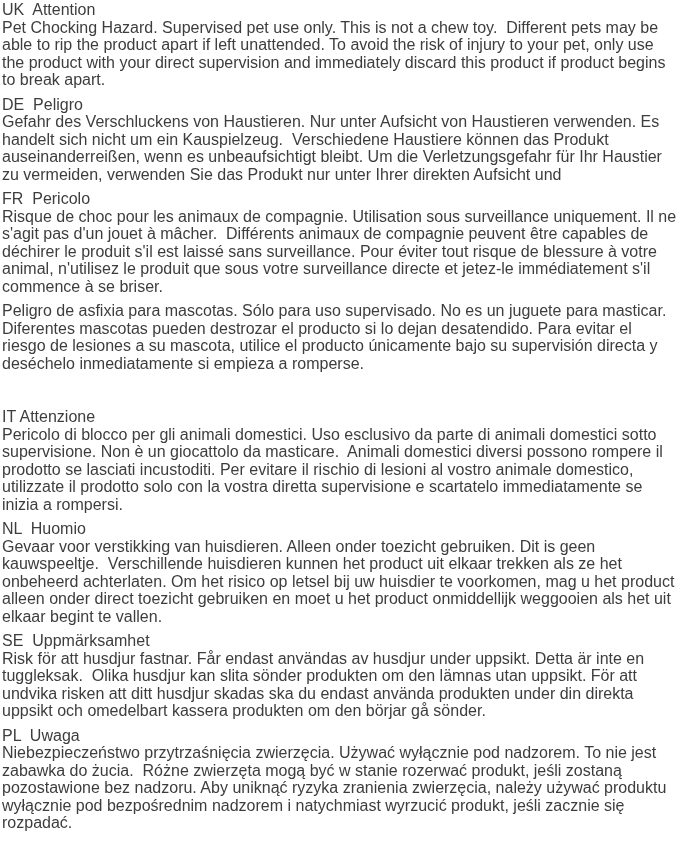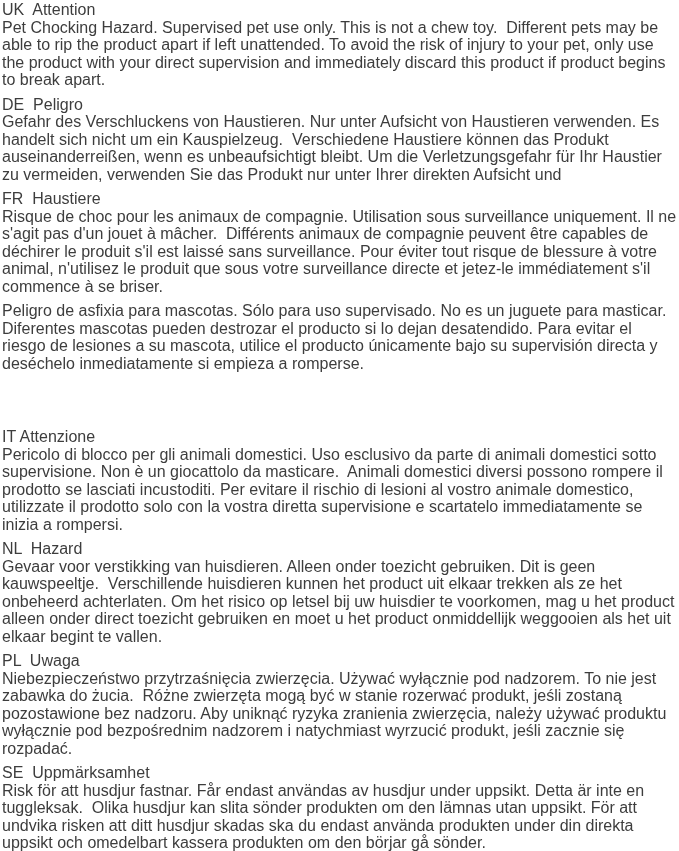--- a/index.html
+++ b/index.html
@@ -17,21 +17,21 @@
     font-family: "Liberation Sans", "DejaVu Sans", sans-serif;
     font-size: 16px;
     line-height: 17.5px;
     color: #3d3d3d;
     -webkit-font-smoothing: antialiased;
   }
   .warn {
     margin: 0 0 7px 0;
   }
   .warn.gap-before {
-    margin-top: 56px;
+    margin-top: 36px;
   }
   .hd, .bd {
     margin: 0;
     white-space: pre-wrap;      
     word-wrap: break-word;
   }
 </style>
 </head>
 <body>
 
@@ -41,41 +41,41 @@
     <div class="hd">UK  Attention</div>
     <div class="bd">Pet Chocking Hazard. Supervised pet use only. This is not a chew toy.  Different pets may be able to rip the product apart if left unattended. To avoid the risk of injury to your pet, only use the product with your direct supervision and immediately discard this product if product begins to break apart.</div>
   </section>
 
   <section class="warn">
     <div class="hd">DE  Peligro</div>
     <div class="bd">Gefahr des Verschluckens von Haustieren. Nur unter Aufsicht von Haustieren verwenden. Es handelt sich nicht um ein Kauspielzeug.  Verschiedene Haustiere können das Produkt auseinanderreißen, wenn es unbeaufsichtigt bleibt. Um die Verletzungsgefahr für Ihr Haustier zu vermeiden, verwenden Sie das Produkt nur unter Ihrer direkten Aufsicht und</div>
   </section>
 
   <section class="warn">
-    <div class="hd">FR  Haustiere</div>
+    <div class="hd">FR  Pericolo</div>
     <div class="bd">Risque de choc pour les animaux de compagnie. Utilisation sous surveillance uniquement. Il ne s'agit pas d'un jouet à mâcher.  Différents animaux de compagnie peuvent être capables de déchirer le produit s'il est laissé sans surveillance. Pour éviter tout risque de blessure à votre animal, n'utilisez le produit que sous votre surveillance directe et jetez-le immédiatement s'il commence à se briser.</div>
   </section>
 
   <section class="warn">
     <div class="bd">Peligro de asfixia para mascotas. Sólo para uso supervisado. No es un juguete para masticar.  Diferentes mascotas pueden destrozar el producto si lo dejan desatendido. Para evitar el riesgo de lesiones a su mascota, utilice el producto únicamente bajo su supervisión directa y deséchelo inmediatamente si empieza a romperse.</div>
   </section>
 
   <section class="warn gap-before">
     <div class="hd">IT Attenzione</div>
     <div class="bd">Pericolo di blocco per gli animali domestici. Uso esclusivo da parte di animali domestici sotto supervisione. Non è un giocattolo da masticare.  Animali domestici diversi possono rompere il prodotto se lasciati incustoditi. Per evitare il rischio di lesioni al vostro animale domestico, utilizzate il prodotto solo con la vostra diretta supervisione e scartatelo immediatamente se inizia a rompersi.</div>
   </section>
 
   <section class="warn">
-    <div class="hd">NL  Hazard</div>
+    <div class="hd">NL  Huomio</div>
     <div class="bd">Gevaar voor verstikking van huisdieren. Alleen onder toezicht gebruiken. Dit is geen kauwspeeltje.  Verschillende huisdieren kunnen het product uit elkaar trekken als ze het onbeheerd achterlaten. Om het risico op letsel bij uw huisdier te voorkomen, mag u het product alleen onder direct toezicht gebruiken en moet u het product onmiddellijk weggooien als het uit elkaar begint te vallen.</div>
+  </section>
+
+  <section class="warn">
+    <div class="hd">SE  Uppmärksamhet</div>
+    <div class="bd">Risk för att husdjur fastnar. Får endast användas av husdjur under uppsikt. Detta är inte en tuggleksak.  Olika husdjur kan slita sönder produkten om den lämnas utan uppsikt. För att undvika risken att ditt husdjur skadas ska du endast använda produkten under din direkta uppsikt och omedelbart kassera produkten om den börjar gå sönder.</div>
   </section>
 
   <section class="warn">
     <div class="hd">PL  Uwaga</div>
     <div class="bd">Niebezpieczeństwo przytrzaśnięcia zwierzęcia. Używać wyłącznie pod nadzorem. To nie jest zabawka do żucia.  Różne zwierzęta mogą być w stanie rozerwać produkt, jeśli zostaną pozostawione bez nadzoru. Aby uniknąć ryzyka zranienia zwierzęcia, należy używać produktu wyłącznie pod bezpośrednim nadzorem i natychmiast wyrzucić produkt, jeśli zacznie się rozpadać.</div>
   </section>
 
-  <section class="warn">
-    <div class="hd">SE  Uppmärksamhet</div>
-    <div class="bd">Risk för att husdjur fastnar. Får endast användas av husdjur under uppsikt. Detta är inte en tuggleksak.  Olika husdjur kan slita sönder produkten om den lämnas utan uppsikt. För att undvika risken att ditt husdjur skadas ska du endast använda produkten under din direkta uppsikt och omedelbart kassera produkten om den börjar gå sönder.</div>
-  </section>
-
 </div>
 
 </body></html>

